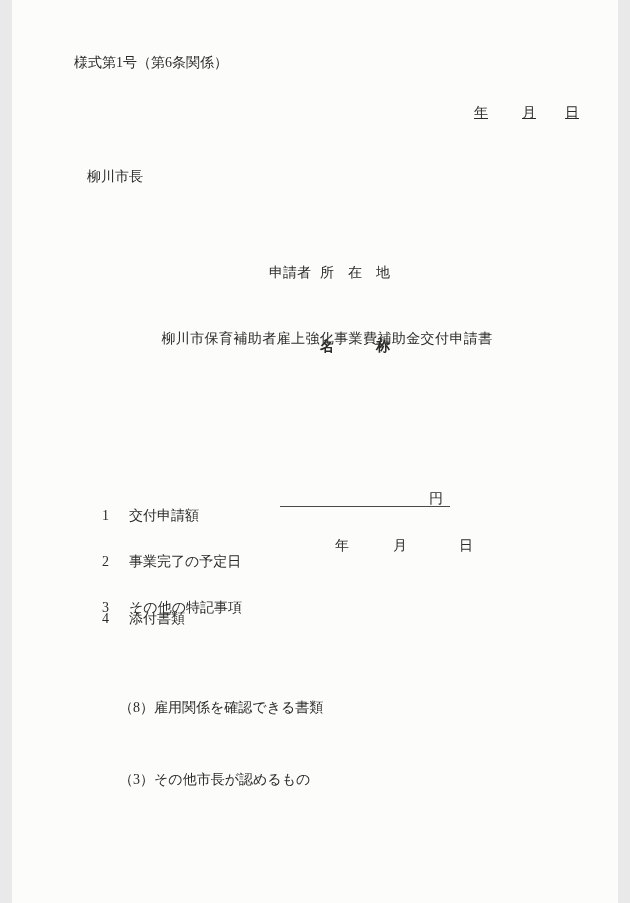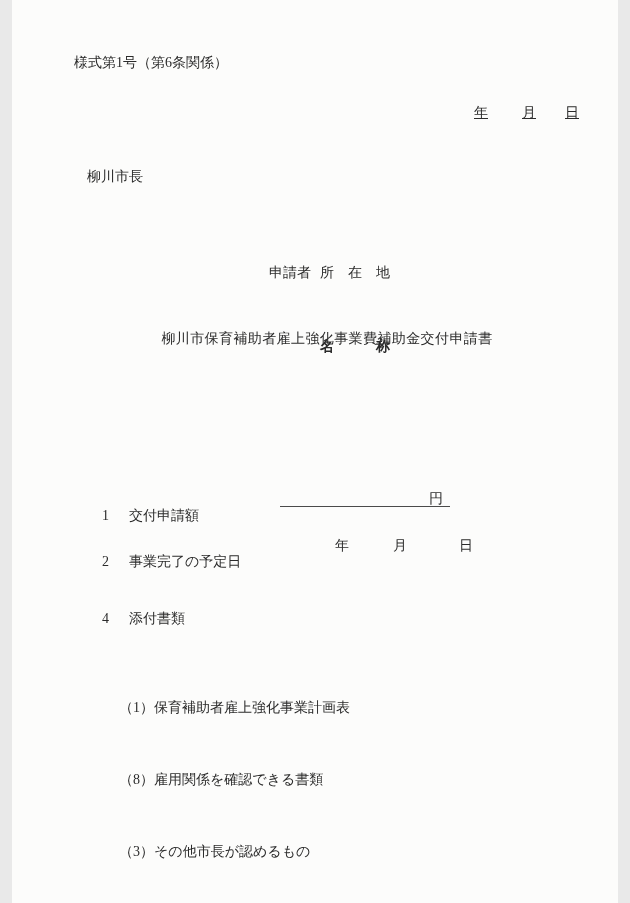--- a/index.html
+++ b/index.html
@@ -102,24 +102,26 @@
     <span class="amount-blank">円</span>
   </div>
 
   <div class="abs item item-2">
     <span>2</span><span class="item-label">事業完了の予定日</span>
     <span class="date-y">年</span>
     <span class="date-m">月</span>
     <span class="date-d">日</span>
   </div>
 
+  <div class="abs item item-3">
+    <span>3</span><span class="item-label">その他の特記事項</span>
+  </div>
 
   <div class="abs item item-4">
     <span>4</span><span class="item-label">添付書類</span>
   </div>
 
   <div class="abs attachments">
-    <div>（1）保育補助者雇上強化事業計画表</div>
     <div>（8）雇用関係を確認できる書類</div>
     <div>（3）その他市長が認めるもの</div>
   </div>
 
 </div>
 
 </body></html>

